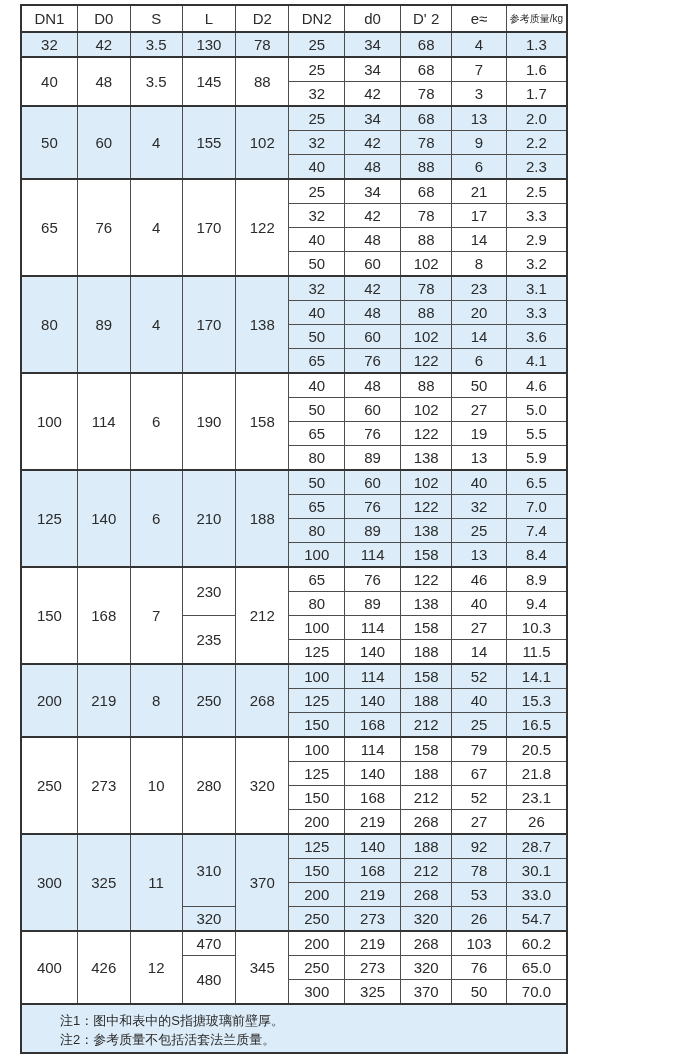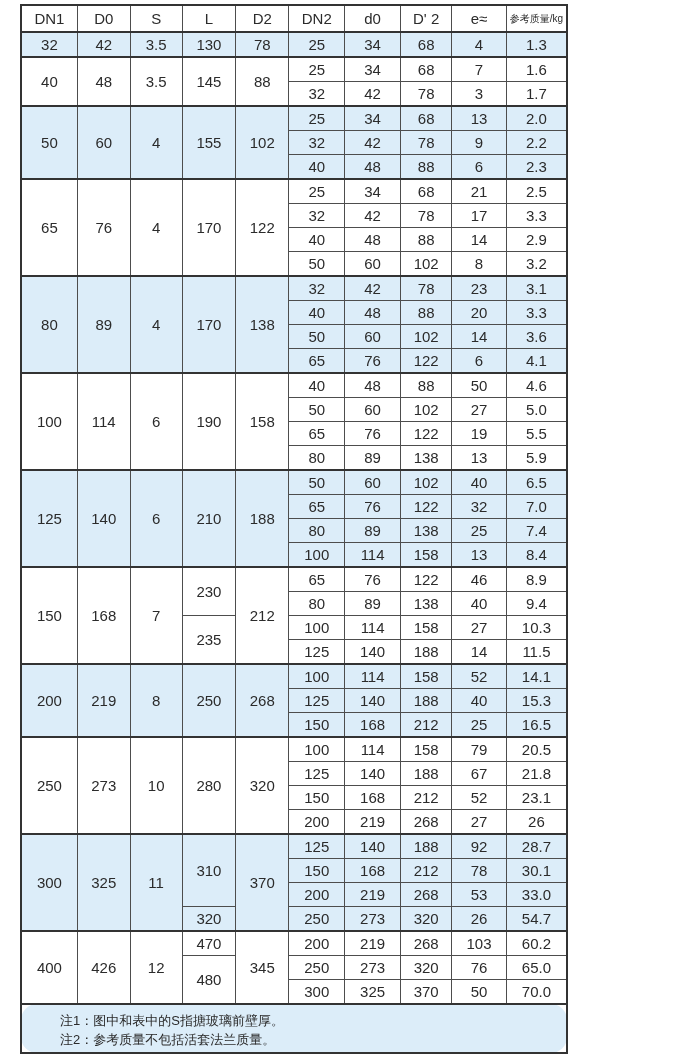--- a/index.html
+++ b/index.html
@@ -54,21 +54,20 @@
   }
   .spec-table tbody tr.group-start td,
   .spec-table tfoot td.notes-cell {
     border-top: 2px solid var(--outer-border, #333333);
   }
   .spec-table tfoot td.notes-cell {
     background: var(--row-shade, #dcedf9);
     text-align: left;
     padding: 6px 8px 3px 38px;
     white-space: normal;
-    border-radius: 16px;
   }
   .note-line {
     font-size: 13px;
     line-height: 19px;
     color: var(--text-color, #2b2b2b);
   }
 </style>
 </head>
 <body>
 

